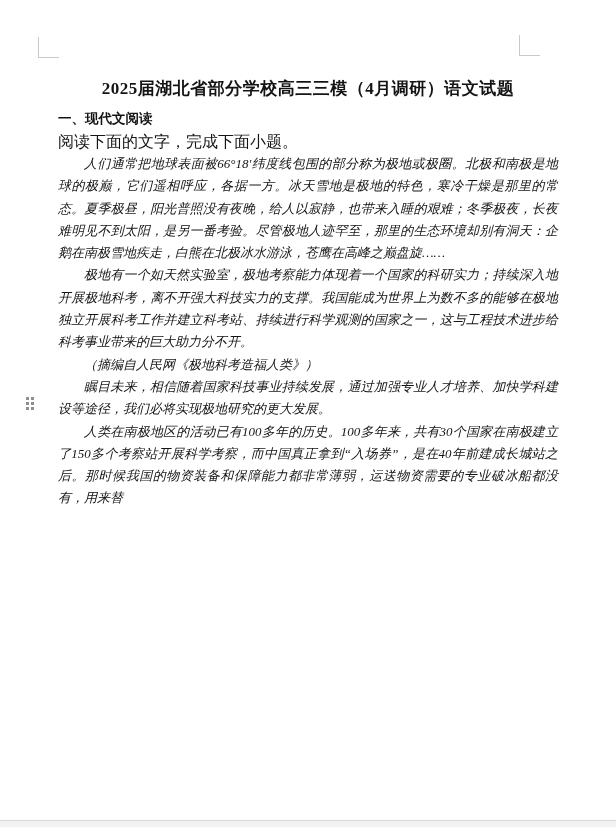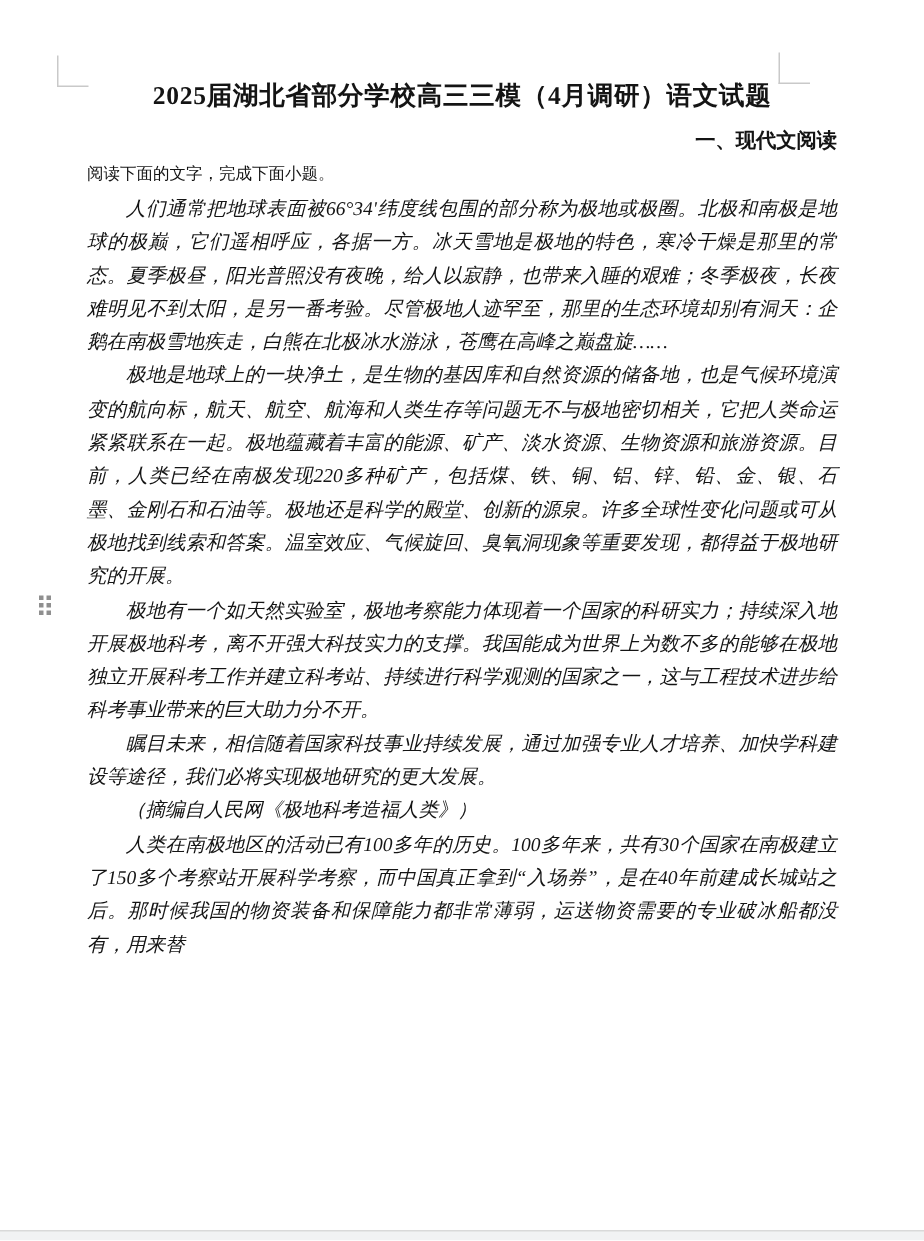--- a/index.html
+++ b/index.html
@@ -6,39 +6,38 @@
   body {
     width: 616px; height: 827px;
     background: #ffffff;
     overflow: hidden;
     position: relative;
     font-family: "Liberation Serif", "DejaVu Serif", serif;
     color: #141414;
   }
   .page {
     position: absolute; inset: 0;
-    padding: 50px 58px 0 58px;
+    padding: 75px 58px 0 58px;
     box-sizing: border-box;
   }
   .title {
     text-align: center;
     font-weight: bold;
     font-size: 17px;
     line-height: 28px;
     letter-spacing: 0.5px;
   }
   .h1 {
     font-weight: bold;
     font-size: 13.5px;
     line-height: 23px;
     margin-top: 4px;
-    text-align: right;
   }
   .intro {
-    font-size: 11px;
+    font-size: 16px;
     line-height: 23px;
   }
   p.body {
     margin: 0;
     font-size: 13px;
     line-height: 22.3px;
     text-indent: 2em;
     text-align: justify;
   }
   .kai { font-style: italic; }
@@ -91,29 +90,28 @@
 </div>
 
 <div class="page">
   <div class="title">2025届湖北省部分学校高三三模（4月调研）语文试题</div>
 
   <div class="h1">一、现代文阅读</div>
 
   <div class="intro">阅读下面的文字，完成下面小题。</div>
 
 
-  <p class="body kai">人们通常把地球表面被66°34'纬度线包围的部分称为极地或极圈。北极和南极是地球的极巅，它们遥相呼应，各据一方。冰天雪地是极地的特色，寒冷干燥是那里的常态。夏季极昼，阳光普照没有夜晚，给人以寂静，也带来入睡的艰难；冬季极夜，长夜难明见不到太阳，是另一番考验。尽管极地人迹罕至，那里的生态环境却别有洞天：企鹅在南极雪地疾走，白熊在北极冰水游泳，苍鹰在高峰之巅盘旋……</p>
+  <p class="body kai">人们通常把地球表面被66°18'纬度线包围的部分称为极地或极圈。北极和南极是地球的极巅，它们遥相呼应，各据一方。冰天雪地是极地的特色，寒冷干燥是那里的常态。夏季极昼，阳光普照没有夜晚，给人以寂静，也带来入睡的艰难；冬季极夜，长夜难明见不到太阳，是另一番考验。尽管极地人迹罕至，那里的生态环境却别有洞天：企鹅在南极雪地疾走，白熊在北极冰水游泳，苍鹰在高峰之巅盘旋……</p>
 
-  <p class="body kai">极地是地球上的一块净土，是生物的基因库和自然资源的储备地，也是气候环境演变的航向标，航天、航空、航海和人类生存等问题无不与极地密切相关，它把人类命运紧紧联系在一起。极地蕴藏着丰富的能源、矿产、淡水资源、生物资源和旅游资源。目前，人类已经在南极发现220多种矿产，包括煤、铁、铜、铝、锌、铅、金、银、石墨、金刚石和石油等。极地还是科学的殿堂、创新的源泉。许多全球性变化问题或可从极地找到线索和答案。温室效应、气候旋回、臭氧洞现象等重要发现，都得益于极地研究的开展。</p>
 
   <p class="body kai">极地有一个如天然实验室，极地考察能力体现着一个国家的科研实力；持续深入地开展极地科考，离不开强大科技实力的支撑。我国能成为世界上为数不多的能够在极地独立开展科考工作并建立科考站、持续进行科学观测的国家之一，这与工程技术进步给科考事业带来的巨大助力分不开。</p>
 
 
+  <p class="body kai">（摘编自人民网《极地科考造福人类》）</p>
+
   <p class="body kai">瞩目未来，相信随着国家科技事业持续发展，通过加强专业人才培养、加快学科建设等途径，我们必将实现极地研究的更大发展。</p>
-
-  <p class="body kai">（摘编自人民网《极地科考造福人类》）</p>
 
 
 
   <p class="body kai">人类在南极地区的活动已有100多年的历史。100多年来，共有30个国家在南极建立了150多个考察站开展科学考察，而中国真正拿到“入场券”，是在40年前建成长城站之后。那时候我国的物资装备和保障能力都非常薄弱，运送物资需要的专业破冰船都没有，用来替</p>
 </div>
 
 <div class="bottom-strip"></div>
 
 </body></html>

